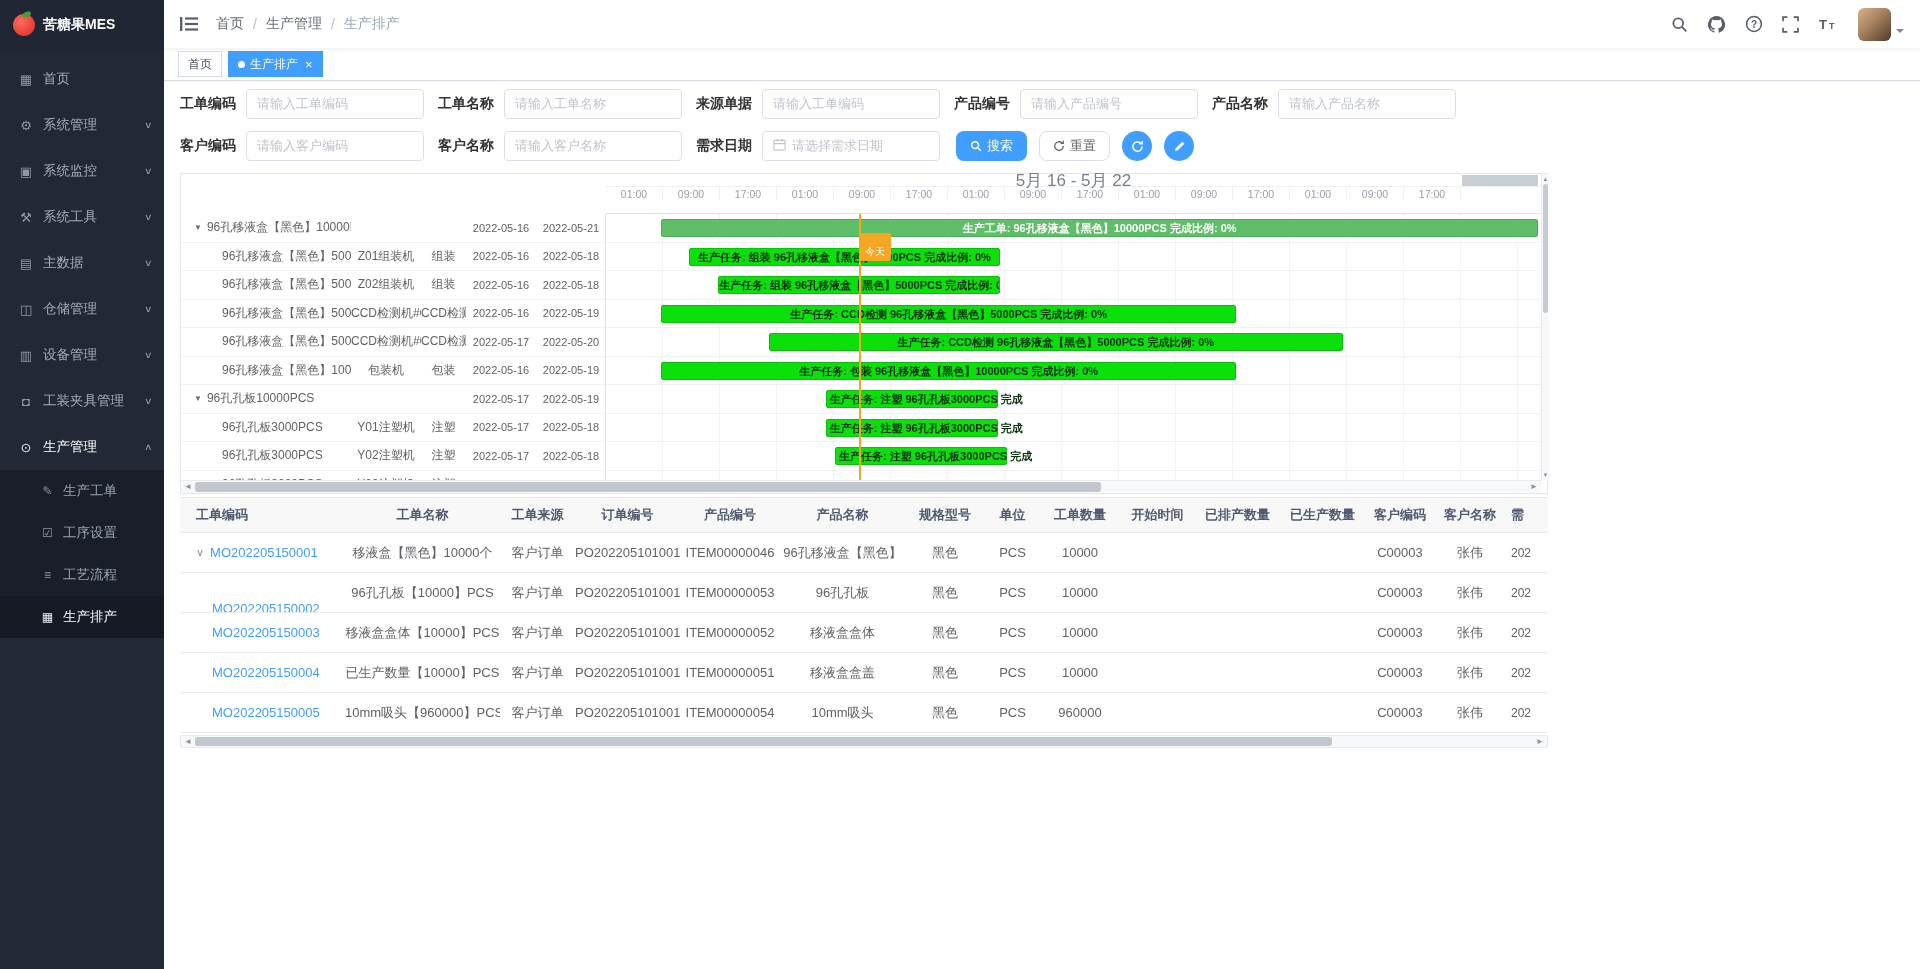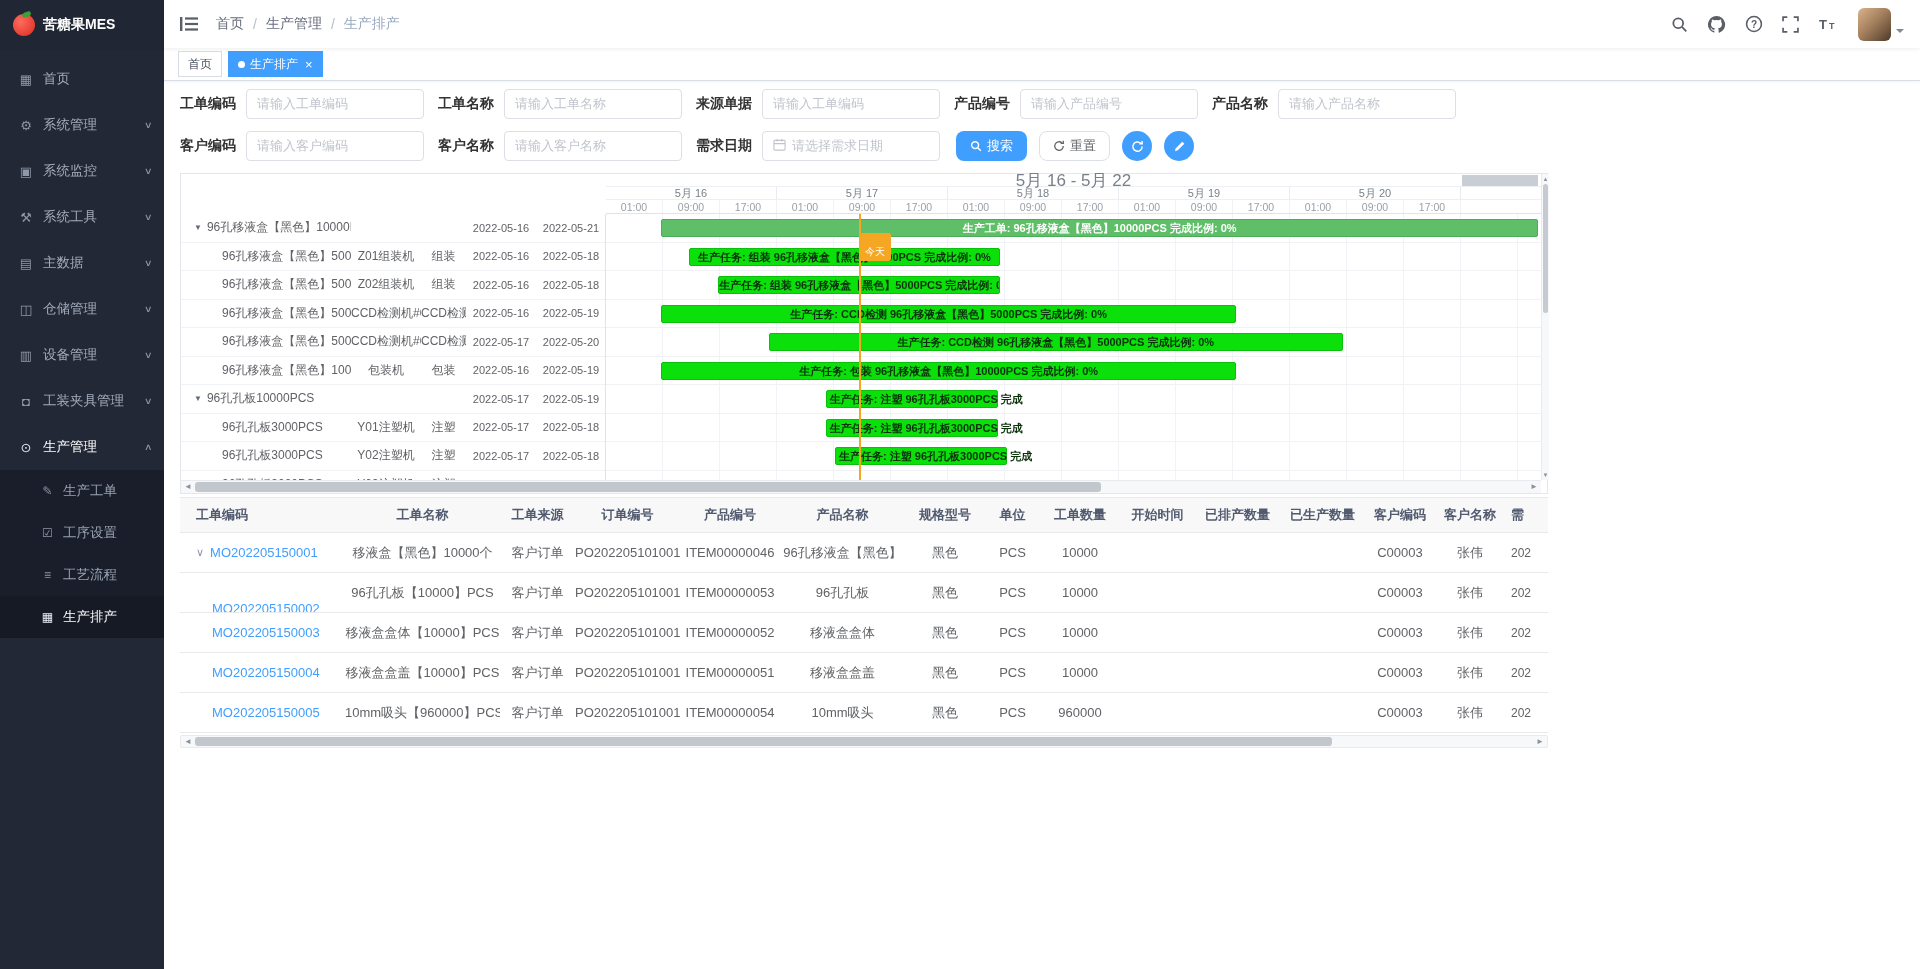--- a/index.html
+++ b/index.html
@@ -367,28 +367,20 @@
           </div>
         </div>
       </form>
 
       <div class="gantt">
         <div class="gt-head">
           <div class="g-range">
             <span>5月 16 - 5月 22</span>
             <span class="g-head-gray"></span>
           </div>
-          <div class="g-days">
-              <div class="g-day-cell">5月 16</div>
-              <div class="g-day-cell">5月 17</div>
-              <div class="g-day-cell">5月 18</div>
-              <div class="g-day-cell">5月 19</div>
-              <div class="g-day-cell">5月 20</div>
-              <div class="g-fill"></div>
-            </div>
           <div class="g-hours">
               <div class="g-hour-cell">01:00</div>
               <div class="g-hour-cell">09:00</div>
               <div class="g-hour-cell">17:00</div>
               <div class="g-hour-cell">01:00</div>
               <div class="g-hour-cell">09:00</div>
               <div class="g-hour-cell">17:00</div>
               <div class="g-hour-cell">01:00</div>
               <div class="g-hour-cell">09:00</div>
               <div class="g-hour-cell">17:00</div>
@@ -619,21 +611,21 @@
               <div class="td" style="width: 85px;"></div>
               <div class="td" style="width: 70px;">C00003</div>
               <div class="td" style="width: 70px;">张伟</div>
               <div class="td last" style="width: 100px;">202</div>
             </div>
             <div class="trow">
               <div class="td first" style="width: 165px;">
                 <span class="row-spacer"></span>
                 <span class="link">MO202205150004</span>
               </div>
-              <div class="td" style="width: 155px;">移液盒盒盖【10000】PCS</div>
+              <div class="td" style="width: 155px;">已生产数量【10000】PCS</div>
               <div class="td" style="width: 75px;">客户订单</div>
               <div class="td" style="width: 105px;">PO202205101001</div>
               <div class="td" style="width: 100px;">ITEM00000051</div>
               <div class="td" style="width: 125px;">移液盒盒盖</div>
               <div class="td" style="width: 80px;">黑色</div>
               <div class="td" style="width: 55px;">PCS</div>
               <div class="td" style="width: 80px;">10000</div>
               <div class="td" style="width: 75px;"></div>
               <div class="td" style="width: 85px;"></div>
               <div class="td" style="width: 85px;"></div>

